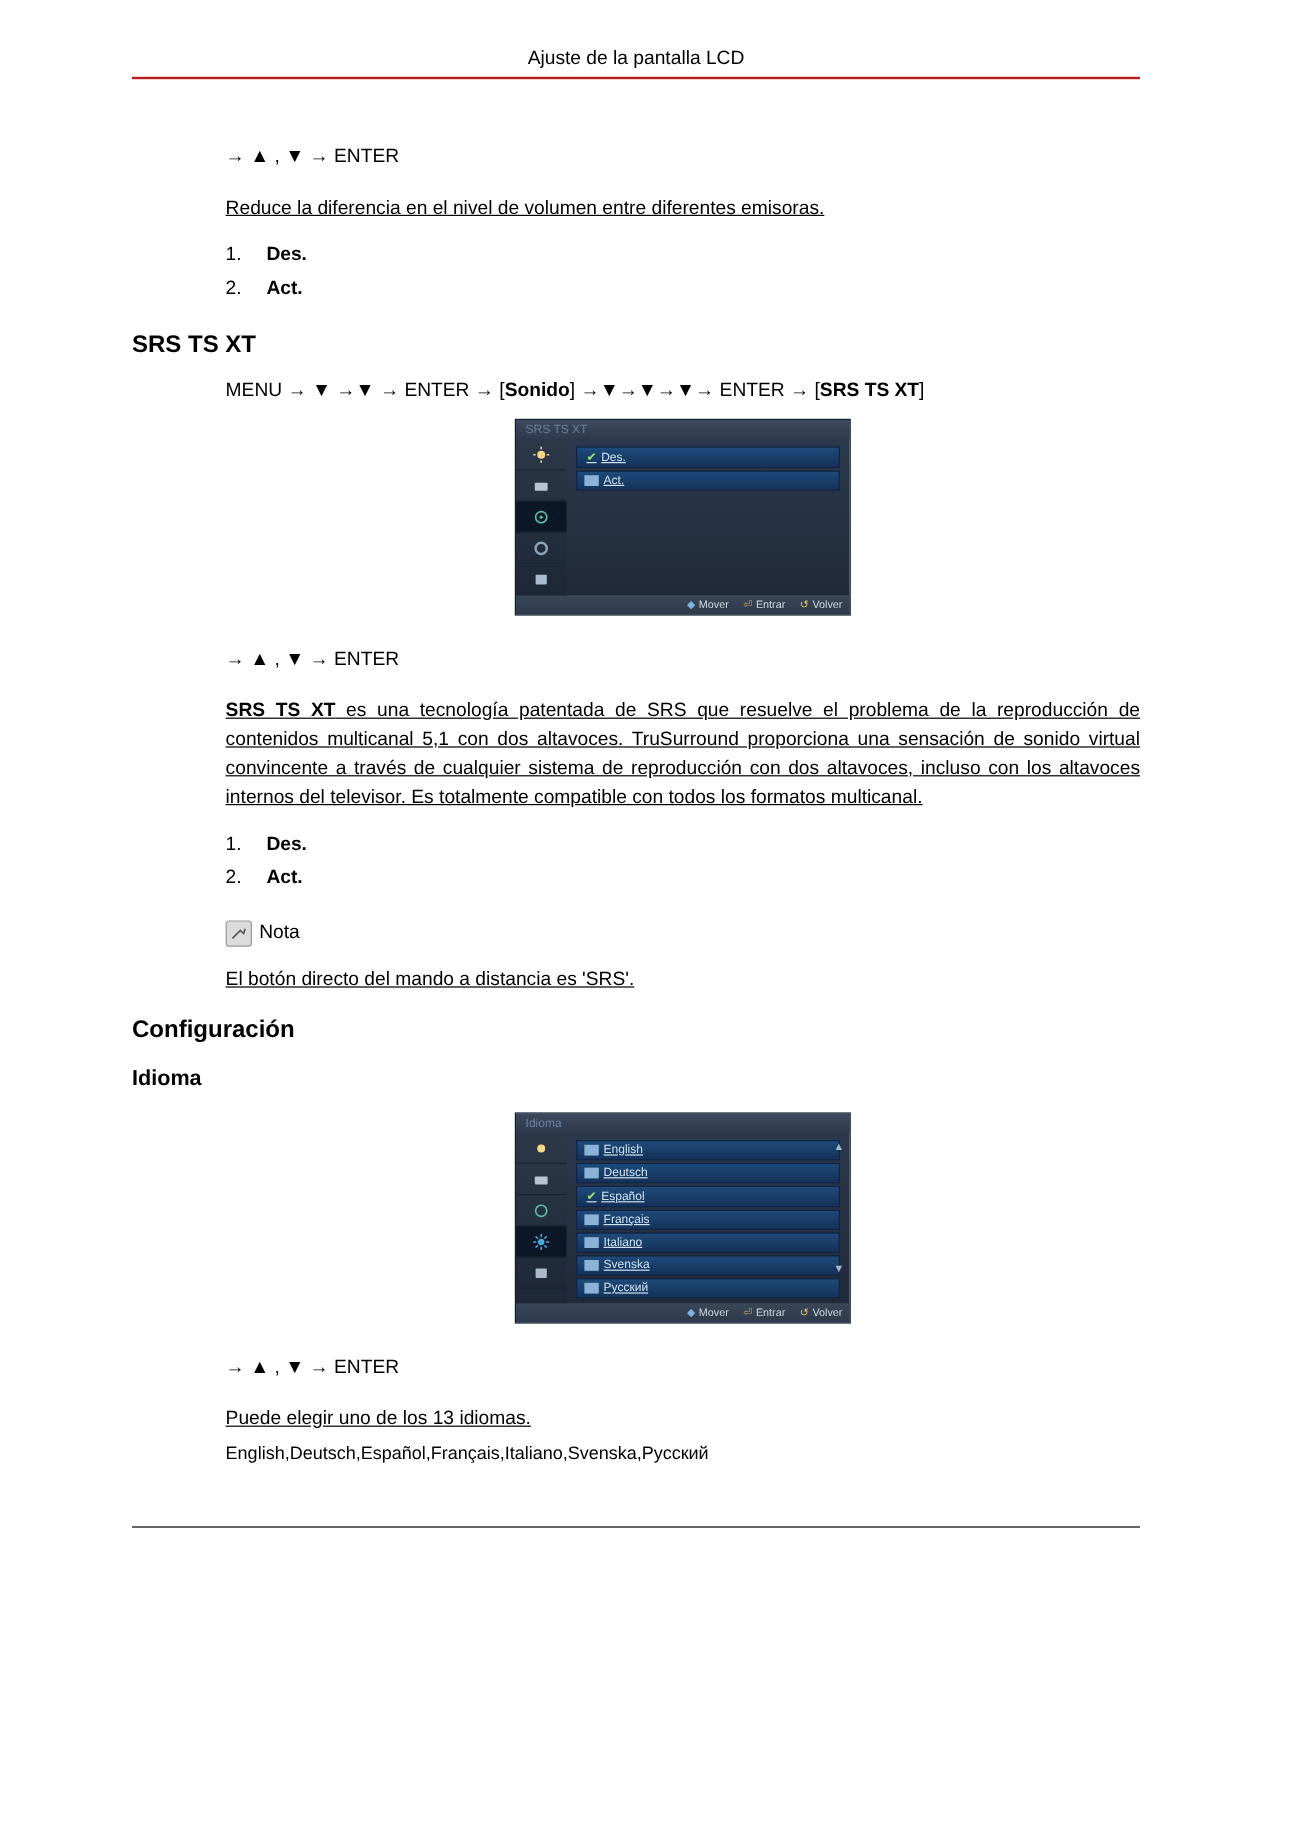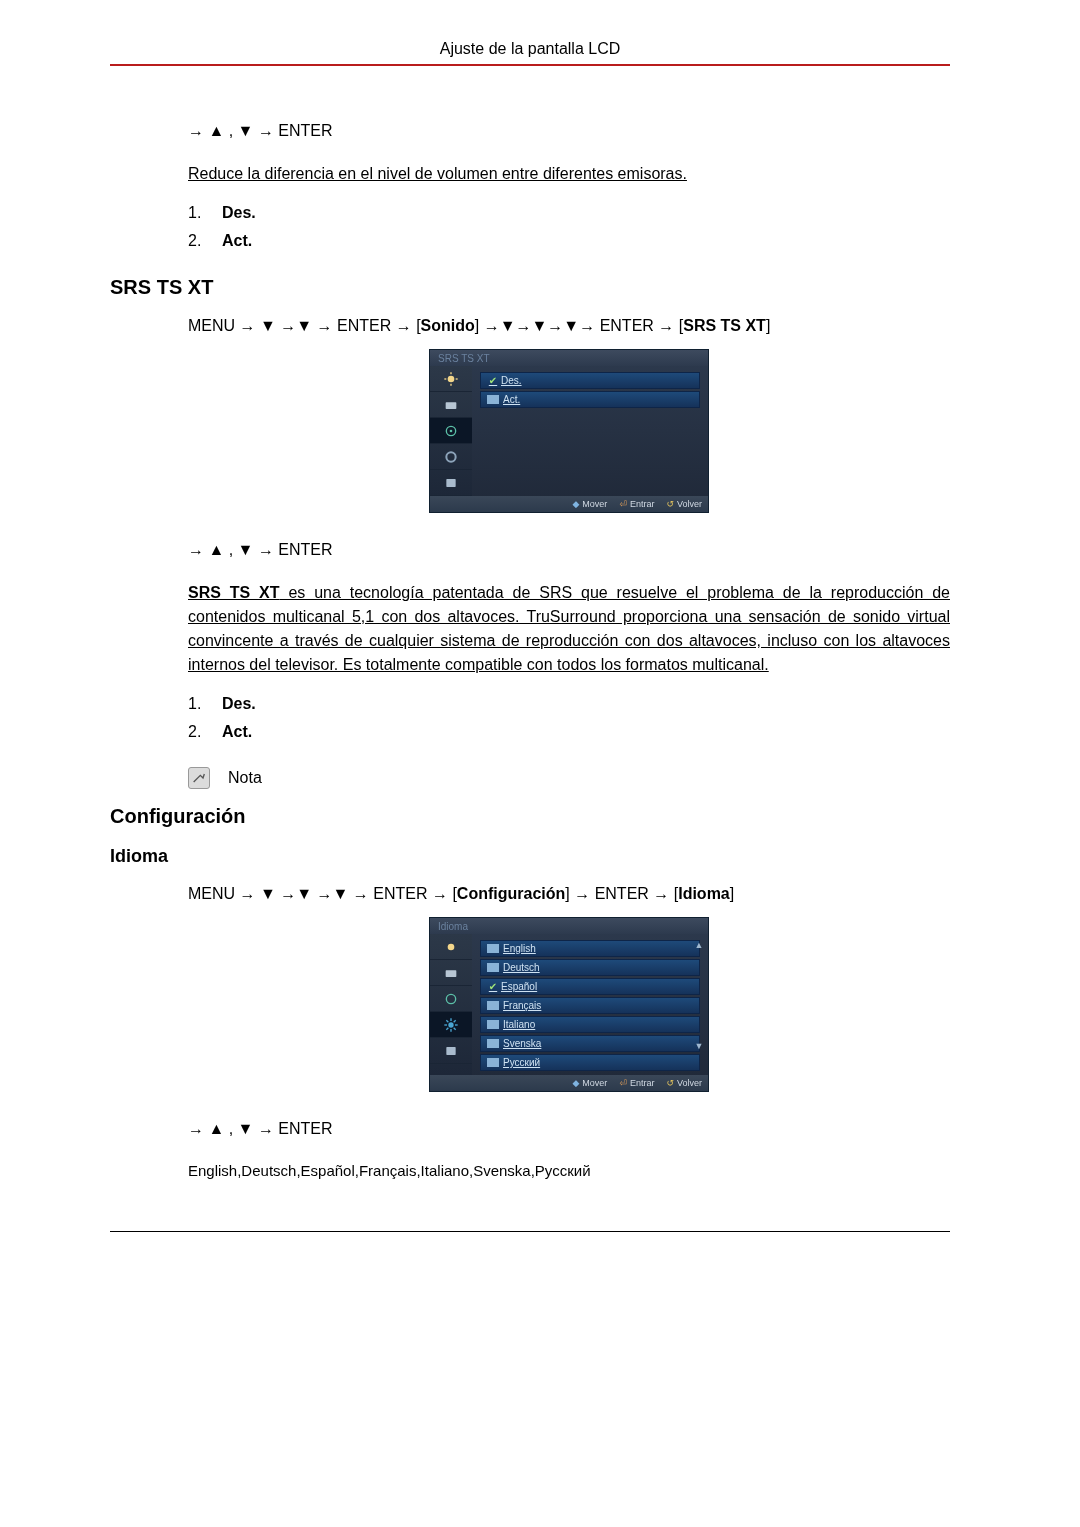--- a/index.html
+++ b/index.html
@@ -156,21 +156,21 @@
       gap: 12px;
     }
     .osd-footer .fi {
       display: inline-flex;
       align-items: center;
       gap: 3px;
     }
     .note-line {
       display: flex;
       align-items: center;
-      gap: 18px;
+      gap: 6px;
       margin-bottom: 16px;
       margin-top: 2px;
     }
     .note-icon {
       width: 22px;
       height: 22px;
       background: #dcdcdc;
       border: 1px solid #999;
       border-radius: 3px;
       display: inline-flex;
@@ -303,29 +303,27 @@
   </ol>
 
   <div class="note-line">
     <span class="note-icon">
       <svg viewBox="0 0 24 24" width="16" height="16" fill="none" stroke-width="2">
           <path d="M4 18 L14 8 L18 12 L20 6"></path>
         </svg>
     </span>
     <span>Nota</span>
   </div>
+  <p class="desc">El botón directo del mando a distancia es 'SRS'.</p>
 </div>
 
 <h2 class="section-heading">Configuración</h2>
 <h3 class="section-sub">Idioma</h3>
 
 <div class="content">
-  <div class="menu-path">
-    <span>MENU → ▼ →▼ →▼ → ENTER → [</span><strong>Configuración</strong><span>] → ENTER → [</span><strong>Idioma</strong><span>]</span>
-  </div>
 
   <div class="osd">
     <div class="osd-title">Idioma</div>
     <div class="osd-body">
       <div class="osd-tabs">
         <div class="osd-tab">
             <span class="osd-tab-icon"><svg viewBox="0 0 24 24" width="16" height="16">
                 <circle cx="12" cy="12" r="5" fill="#f4d78b"></circle>
               </svg></span>
           </div>
@@ -403,18 +401,19 @@
           <span>Entrar</span>
         </span>
       <span class="fi">
           <span style="color:#e2c35e;">↺</span>
           <span>Volver</span>
         </span>
     </div>
   </div>
 
   <div class="nav-line">→ ▲ , ▼ → ENTER</div>
+  <p class="desc" style="margin-bottom:6px;">Puede elegir uno de los 13 idiomas.</p>
   <div class="lang-center">
     <div>English,Deutsch,Español,Français,Italiano,Svenska,Русский</div>
   </div>
 </div>
 
 <hr class="bottom-rule">
 
 </body></html>

